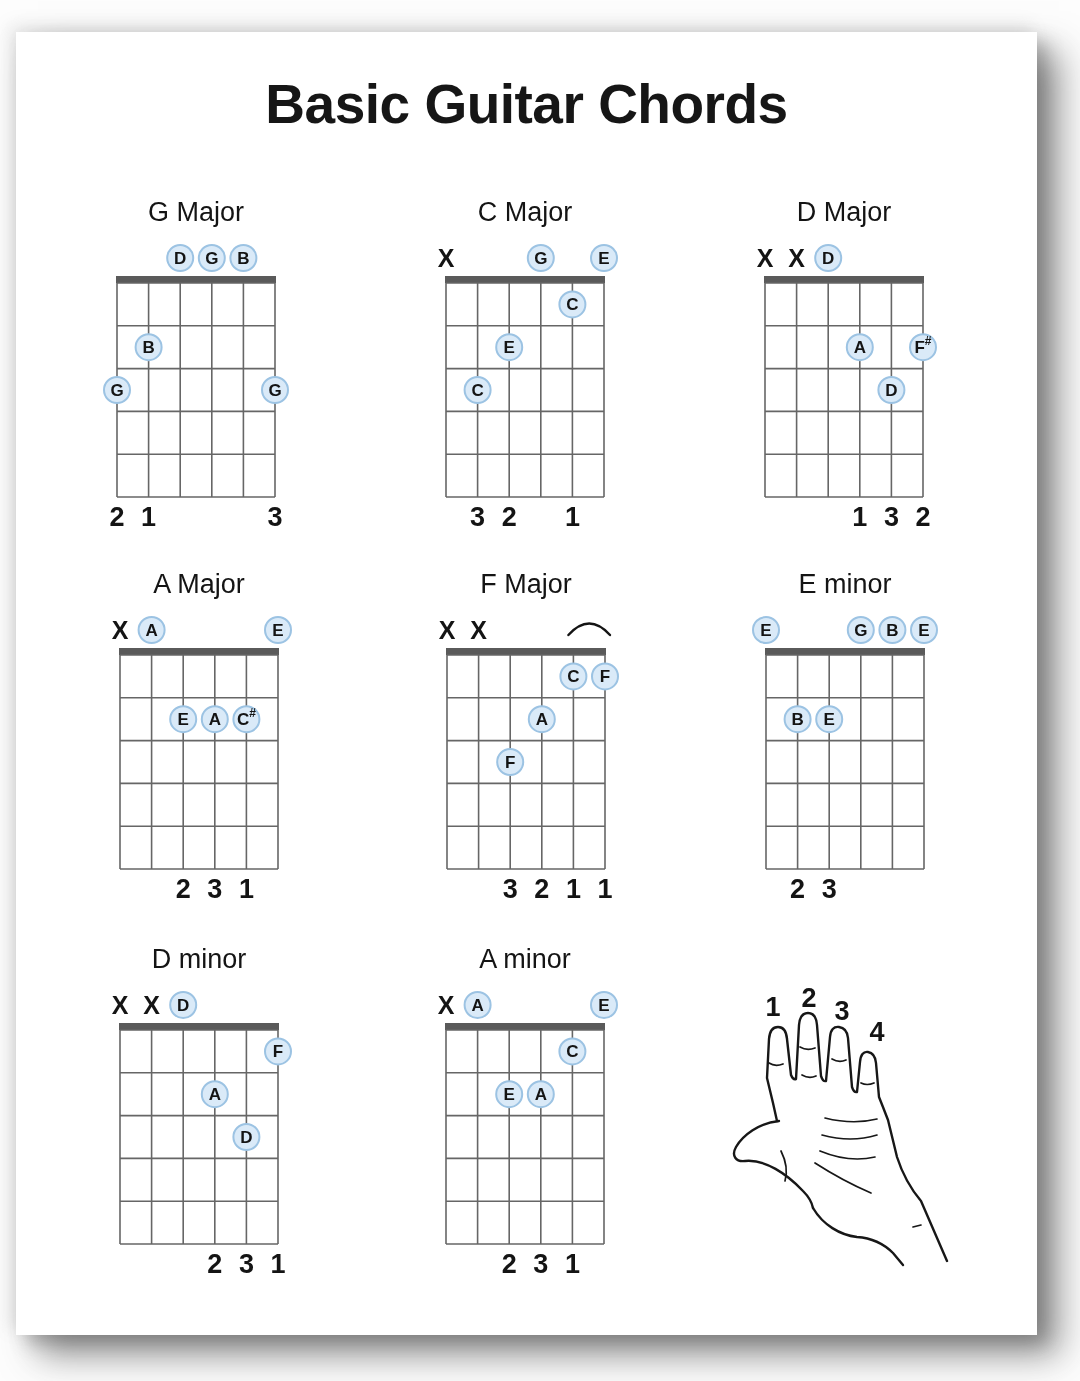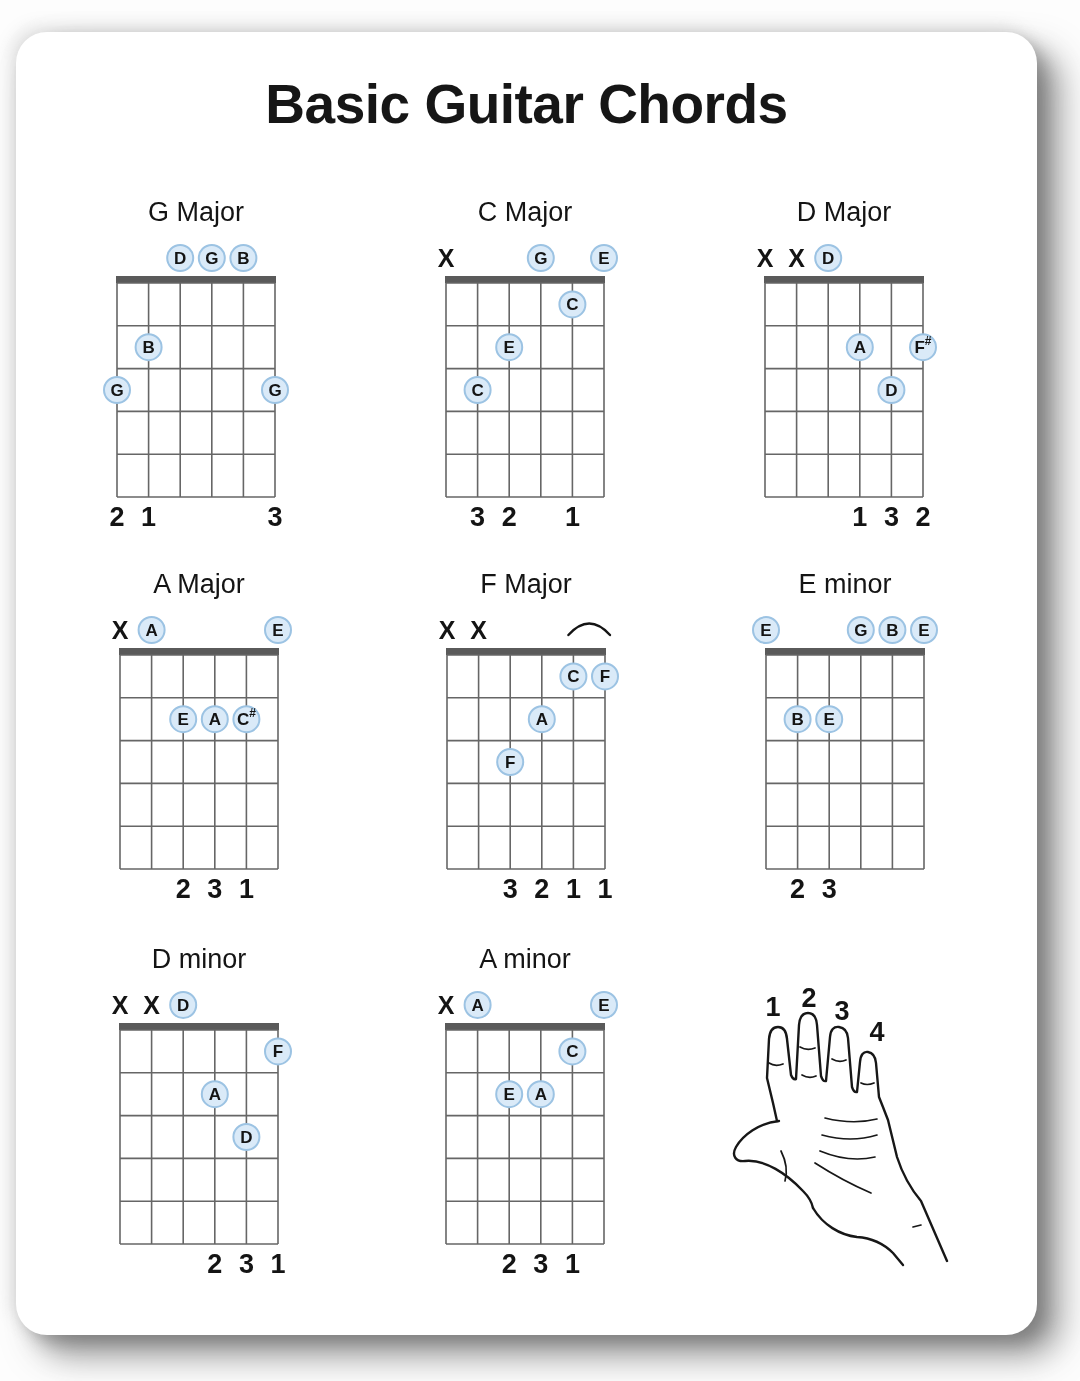--- a/index.html
+++ b/index.html
@@ -1,21 +1,21 @@
 <!DOCTYPE html>
 <html style="--dot-fill: #daeaf8; --dot-border: #9cc3e3; --grid: #666666;"><head>
 <meta charset="utf-8">
 <style>
   html,body{margin:0;padding:0;background:#ffffff;width:1080px;height:1381px;overflow:hidden;
             font-family:"Liberation Sans", sans-serif;}
   .stage{position:relative;width:1080px;height:1381px;background:#fdfdfd;}
   .page{position:absolute;left:16px;top:32px;width:1021px;height:1303px;background:#ffffff;
         box-shadow: 22px 20px 34px rgba(60,60,60,.55),
                     10px 9px 16px rgba(90,90,90,.30),
-                    -6px -6px 16px rgba(120,120,120,.18); border-radius: 31px;}
+                    -6px -6px 16px rgba(120,120,120,.18);}
   .page-title{position:absolute;left:0;right:0;top:40px;margin:0;text-align:center;
               font-size:55px;font-weight:600;letter-spacing:-0.5px;color:#161616;}
   #diagram-layer{position:absolute;left:0;top:0;right:0;bottom:0;}
   #diagram-layer svg, .hand{position:absolute;}
   svg text{font-family:"Liberation Sans", sans-serif;fill:#141414;}
   .t-title{font-size:27px;font-weight:400;}
   .t-x{font-size:25px;font-weight:bold;}
   .t-note{font-size:17px;font-weight:bold;}
   .t-sharp{font-size:12px;font-weight:bold;}
   .t-fing{font-size:27px;font-weight:bold;}

